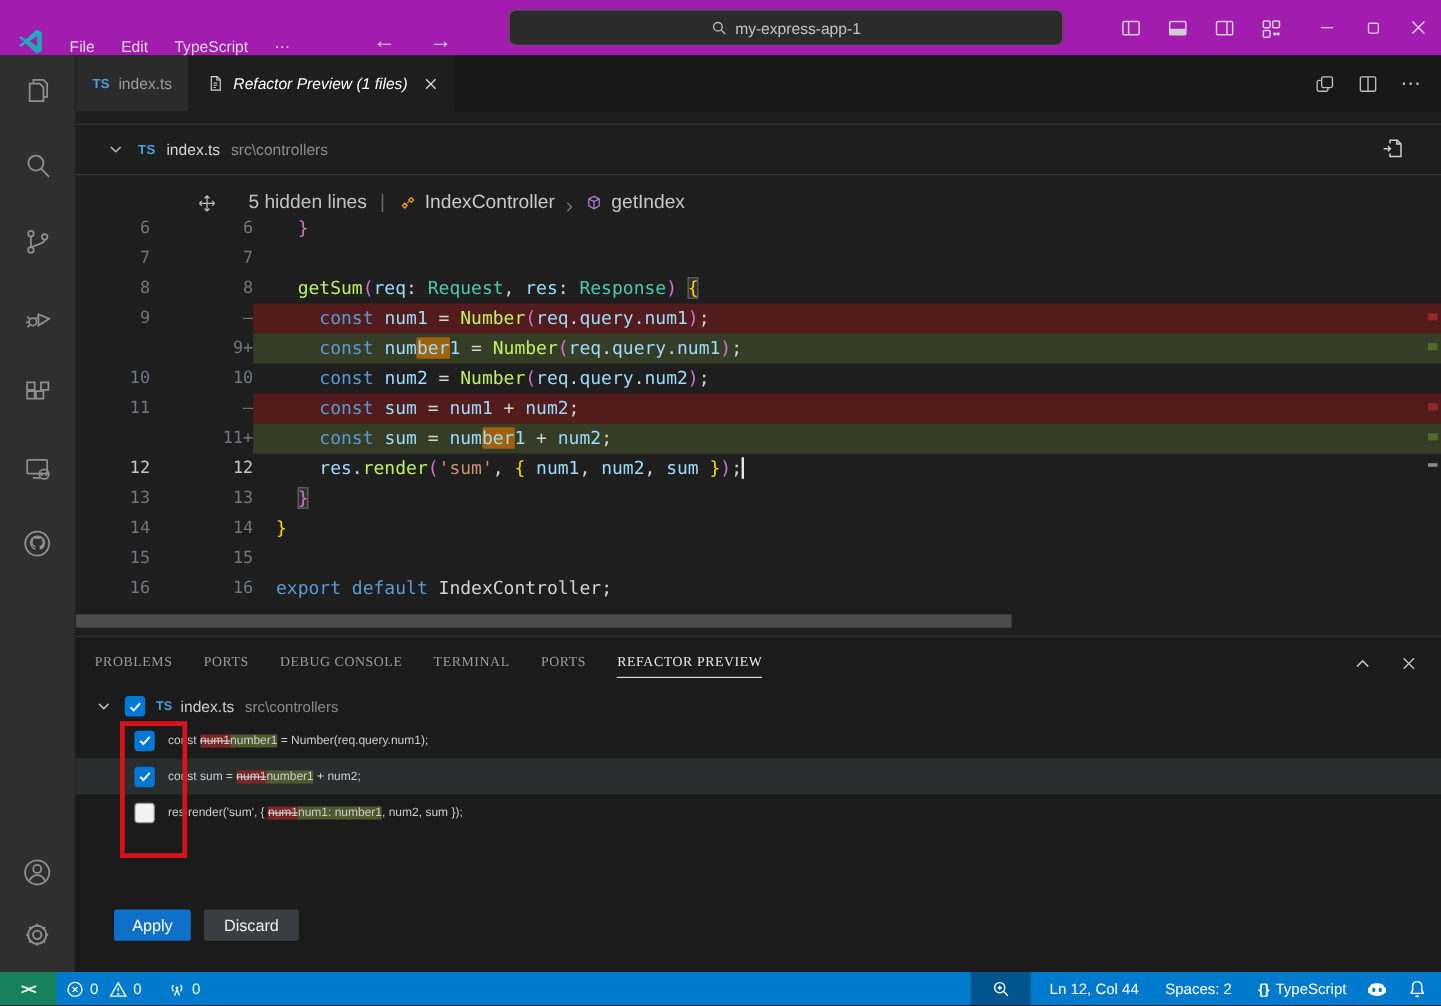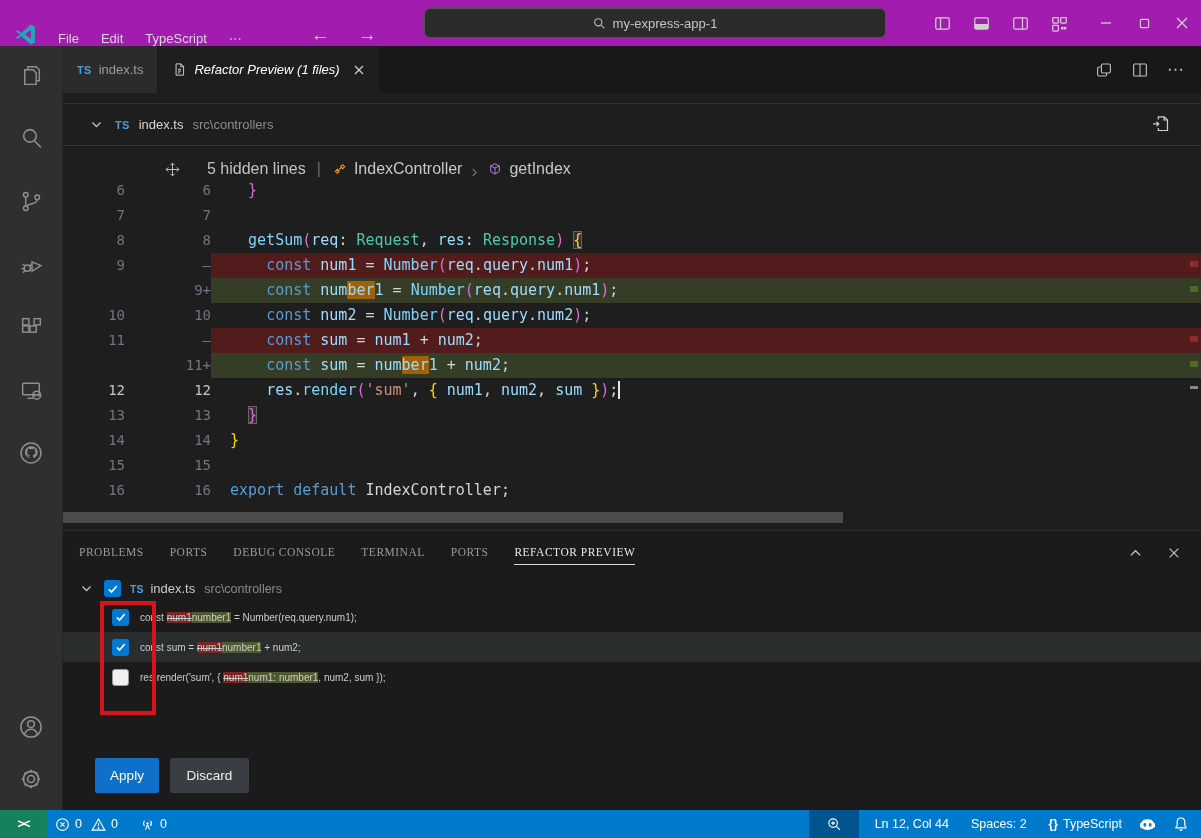--- a/index.html
+++ b/index.html
@@ -48,21 +48,21 @@
   
   .code{font-family:"DejaVu Sans Mono",monospace;font-size:15px;}
   .crow{display:flex;height:25px;line-height:25px;}
   .g1{flex:0 0 62px;text-align:right;color:#6f7681;font-size:14px;}
   .g2{flex:0 0 86px;text-align:right;color:#6f7681;font-size:14px;padding-right:0;box-sizing:border-box;}
   .g2 .gin{display:inline-block;width:72px;text-align:right;}
   .ctext{flex:1;white-space:pre;padding-left:19px;color:#d4d4d4;}
   .crow.del .ctext{background:#531c1c;}
   .crow.ins .ctext{background:#363d27;}
   .crow.cur .g1,.crow.cur .g2{color:#c6c6c6;}
-  .pl{color:#d4d4d4}.kw{color:#569cd6}.var{color:#9cdcfe}.fn{color:#7dd3fc}
+  .pl{color:#d4d4d4}.kw{color:#569cd6}.var{color:#9cdcfe}.fn{color:#bef264}
   .str{color:#ce9178}.type{color:#4ec9b0}.br1{color:#ffd700}.br2{color:#d670d6}
   .bm{outline:1px solid #666;outline-offset:-1px;background:rgba(110,110,110,.22);}
   .insch{background:#a16207;border-radius:1px;}
   .cursor{display:inline-block;width:2px;height:18px;background:#e6e6e6;vertical-align:-4px;}
   .hscrollbar{position:absolute;left:0;top:419px;width:780px;height:11px;background:#4c4c4e;}
   .overview-ruler{position:absolute;right:0;top:0;bottom:0;width:14px;}
   .ruler-mark{position:absolute;right:3px;width:8px;height:6px;}
   
   .panel{flex:1;background:#1b1b1b;position:relative;border-top:1px solid #303030;min-height:0;}
   .panel-tabs{height:44px;display:flex;align-items:center;padding-left:16px;gap:26px;}
@@ -78,21 +78,21 @@
   .tf-ts{margin-left:9px;color:#4d9cd6;font-weight:700;font-size:10.5px;}
   .tf-name{margin-left:7px;color:#cccccc;font-size:13px;}
   .tf-path{margin-left:9px;color:#8a8a8a;font-size:12.5px;}
   .tree-row{height:30px;display:flex;align-items:center;padding-left:49px;font-size:10px;color:#cccccc;}
   .tree-row.hover{background:#2a2d2e;}
   .tree-row .txt{margin-left:11px;white-space:pre;}
   .seg-del{background:#7b2626;text-decoration:line-through;}
   .seg-ins{background:#4e5a2e;}
   .red-annotation{position:absolute;left:37px;top:70px;width:48px;height:106px;border:4px solid #d6121b;pointer-events:none;}
   .panel-buttons{position:absolute;left:32px;top:227px;display:flex;gap:11px;}
-  .btn{height:35px;border:none;border-radius:2px;font-family:"Liberation Sans",sans-serif;font-size:13.5px;display:flex;align-items:center;justify-content:center;cursor:default;}
+  .btn{height:26px;border:none;border-radius:2px;font-family:"Liberation Sans",sans-serif;font-size:13.5px;display:flex;align-items:center;justify-content:center;cursor:default;}
   .btn.primary{background:#0e70c8;color:#fff;width:64px;}
   .btn.secondary{background:#3a3d41;color:#eeeeee;width:79px;}
   
   .statusbar{flex:0 0 28px;background:#007acc;display:flex;align-items:center;color:#fff;font-size:12.5px;}
   .remote{width:47px;height:28px;background:#16825d;display:flex;align-items:center;justify-content:center;
     font-weight:700;font-size:12px;letter-spacing:-1px;}
   .sb-item{display:flex;align-items:center;gap:5px;padding:0 8px;height:28px;}
   .sb-right{margin-left:auto;display:flex;align-items:center;}
   .zoombox{background:rgba(0,0,0,.30);width:34px;justify-content:center;}
   .braces{font-weight:700;font-size:12px;}

